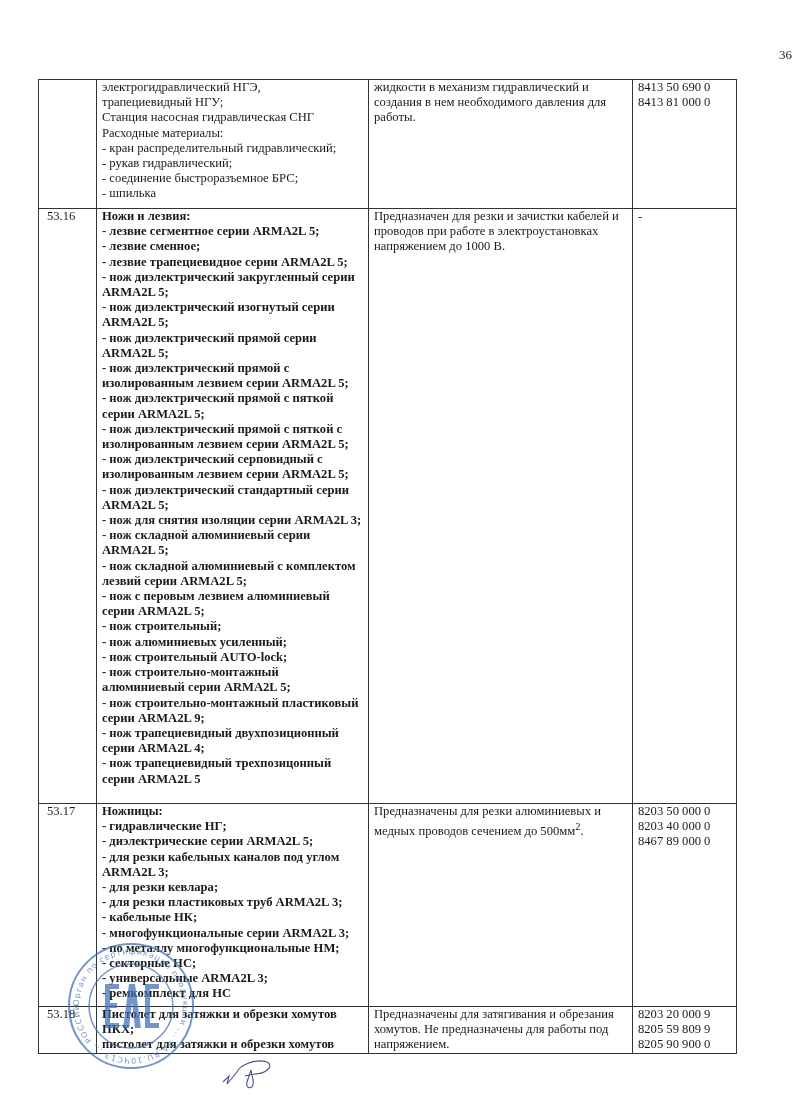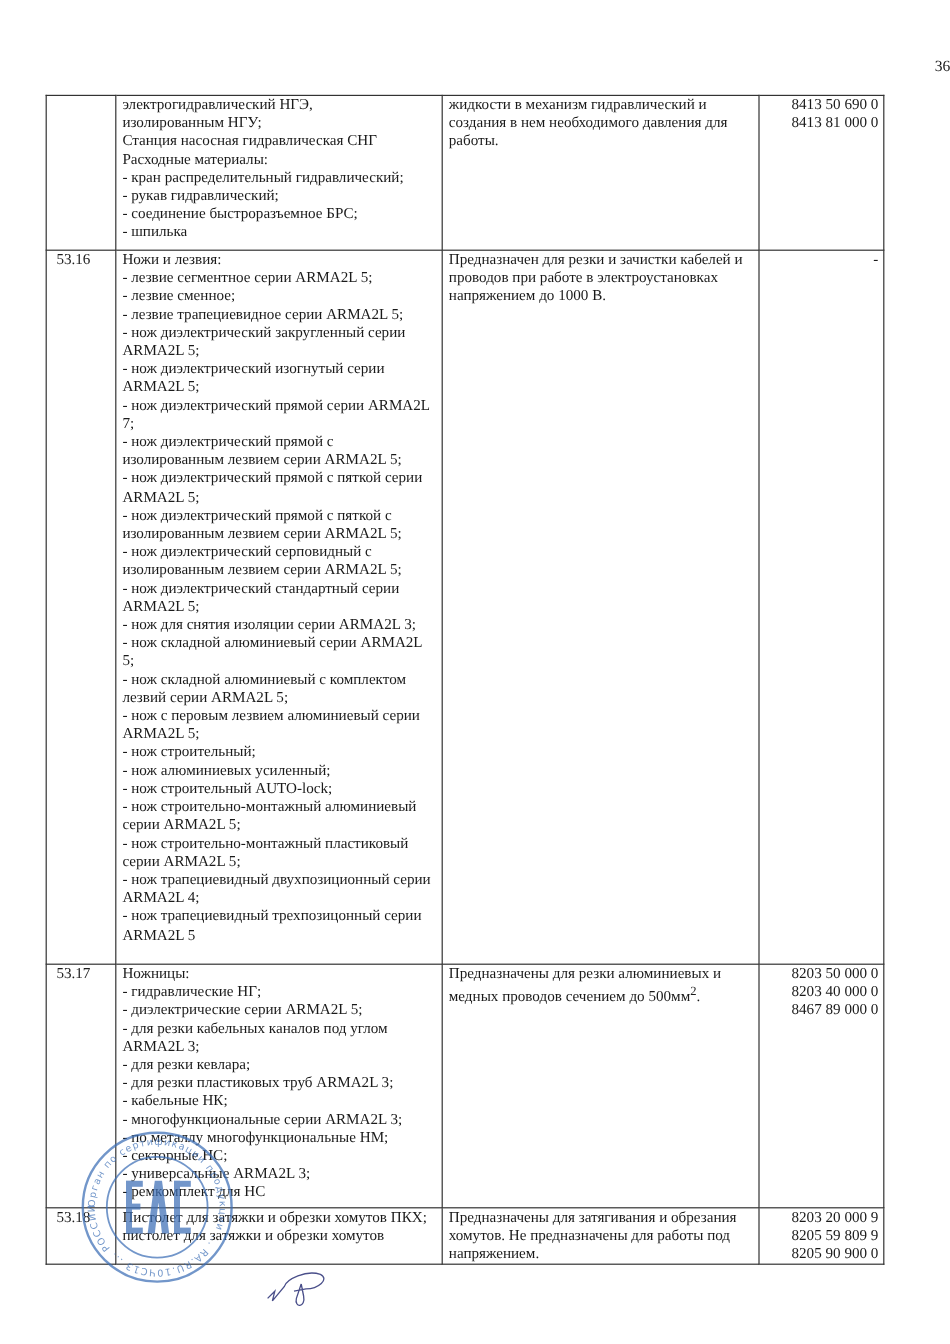--- a/index.html
+++ b/index.html
@@ -17,23 +17,23 @@
     font-size: 12.6px; line-height: 15.2px; margin-top: 16px;
   }
   table.spec td {
     border: 1.3px solid #333; vertical-align: top; padding: 0 4px 0 5px;
   }
   col.c1 { width: 58px; }
   col.c2 { width: 272px; }
   col.c3 { width: 264px; }
   col.c4 { width: 104px; }
   .num { font-weight: normal; padding-left: 8px !important; }
-  .codes { text-align: right; font-family: Liberation Serif, serif; }
+  .codes { text-align: left; font-family: Liberation Serif, serif; }
   .line { display: block; white-space: nowrap; }
-  .wrapline { display: block; }
+  .wrapline { display: block; font-weight: bold; }
   .stamp { position: absolute; left: 65px; top: 940px; width: 132px; height: 132px; opacity: 0.72; }
   .signature { position: absolute; left: 215px; top: 1052px; width: 70px; height: 40px; }
   .r0 td { height: 128px; }
   .r1 td { height: 594px; }
   .r2 td { height: 202px; }
   .r3 td { height: 44px; }
 </style>
 </head>
 <body>
 
@@ -44,21 +44,21 @@
       <col class="c1">
       <col class="c2">
       <col class="c3">
       <col class="c4">
     </colgroup>
   <tbody>
     <tr class="r0">
       <td class="num"></td>
       <td>
         <span class="line">электрогидравлический НГЭ,</span>
-        <span class="line">изолированным НГУ;</span>
+        <span class="line">трапециевидный НГУ;</span>
         <span class="line">Станция насосная гидравлическая СНГ</span>
         <span class="line">Расходные материалы:</span>
         <span class="line">- кран распределительный гидравлический;</span>
         <span class="line">- рукав гидравлический;</span>
         <span class="line">- соединение быстроразъемное БРС;</span>
         <span class="line">- шпилька</span>
       </td>
       <td>жидкости в механизм гидравлический и создания в нем необходимого давления для работы.</td>
       <td class="codes">
         <span class="line">8413 50 690 0</span>
@@ -68,35 +68,35 @@
 
     <tr class="r1">
       <td class="num">53.16</td>
       <td>
         <span class="wrapline">Ножи и лезвия:</span>
         <span class="wrapline">- лезвие сегментное серии ARMA2L 5;</span>
         <span class="wrapline">- лезвие сменное;</span>
         <span class="wrapline">- лезвие трапециевидное серии ARMA2L 5;</span>
         <span class="wrapline">- нож диэлектрический закругленный серии ARMA2L 5;</span>
         <span class="wrapline">- нож диэлектрический изогнутый серии ARMA2L 5;</span>
-        <span class="wrapline">- нож диэлектрический прямой серии ARMA2L 7;</span>
+        <span class="wrapline">- нож диэлектрический прямой серии ARMA2L 5;</span>
         <span class="wrapline">- нож диэлектрический прямой с изолированным лезвием серии ARMA2L 5;</span>
         <span class="wrapline">- нож диэлектрический прямой с пяткой серии ARMA2L 5;</span>
         <span class="wrapline">- нож диэлектрический прямой с пяткой с изолированным лезвием серии ARMA2L 5;</span>
         <span class="wrapline">- нож диэлектрический серповидный с изолированным лезвием серии ARMA2L 5;</span>
         <span class="wrapline">- нож диэлектрический стандартный серии ARMA2L 5;</span>
         <span class="wrapline">- нож для снятия изоляции серии ARMA2L 3;</span>
         <span class="wrapline">- нож складной алюминиевый серии ARMA2L 5;</span>
         <span class="wrapline">- нож складной алюминиевый с комплектом лезвий серии ARMA2L 5;</span>
         <span class="wrapline">- нож с перовым лезвием алюминиевый серии ARMA2L 5;</span>
         <span class="wrapline">- нож строительный;</span>
         <span class="wrapline">- нож алюминиевых усиленный;</span>
         <span class="wrapline">- нож строительный AUTO-lock;</span>
         <span class="wrapline">- нож строительно-монтажный алюминиевый серии ARMA2L 5;</span>
-        <span class="wrapline">- нож строительно-монтажный пластиковый серии ARMA2L 5;</span>
+        <span class="wrapline">- нож строительно-монтажный пластиковый серии ARMA2L 9;</span>
         <span class="wrapline">- нож трапециевидный двухпозиционный серии ARMA2L 4;</span>
         <span class="wrapline">- нож трапециевидный трехпозицонный серии ARMA2L 5</span>
       </td>
       <td>Предназначен для резки и зачистки кабелей и проводов при работе в электроустановках напряжением до 1000 В.</td>
       <td class="codes">
         <span class="line">-</span>
       </td>
     </tr>
 
     <tr class="r2">

